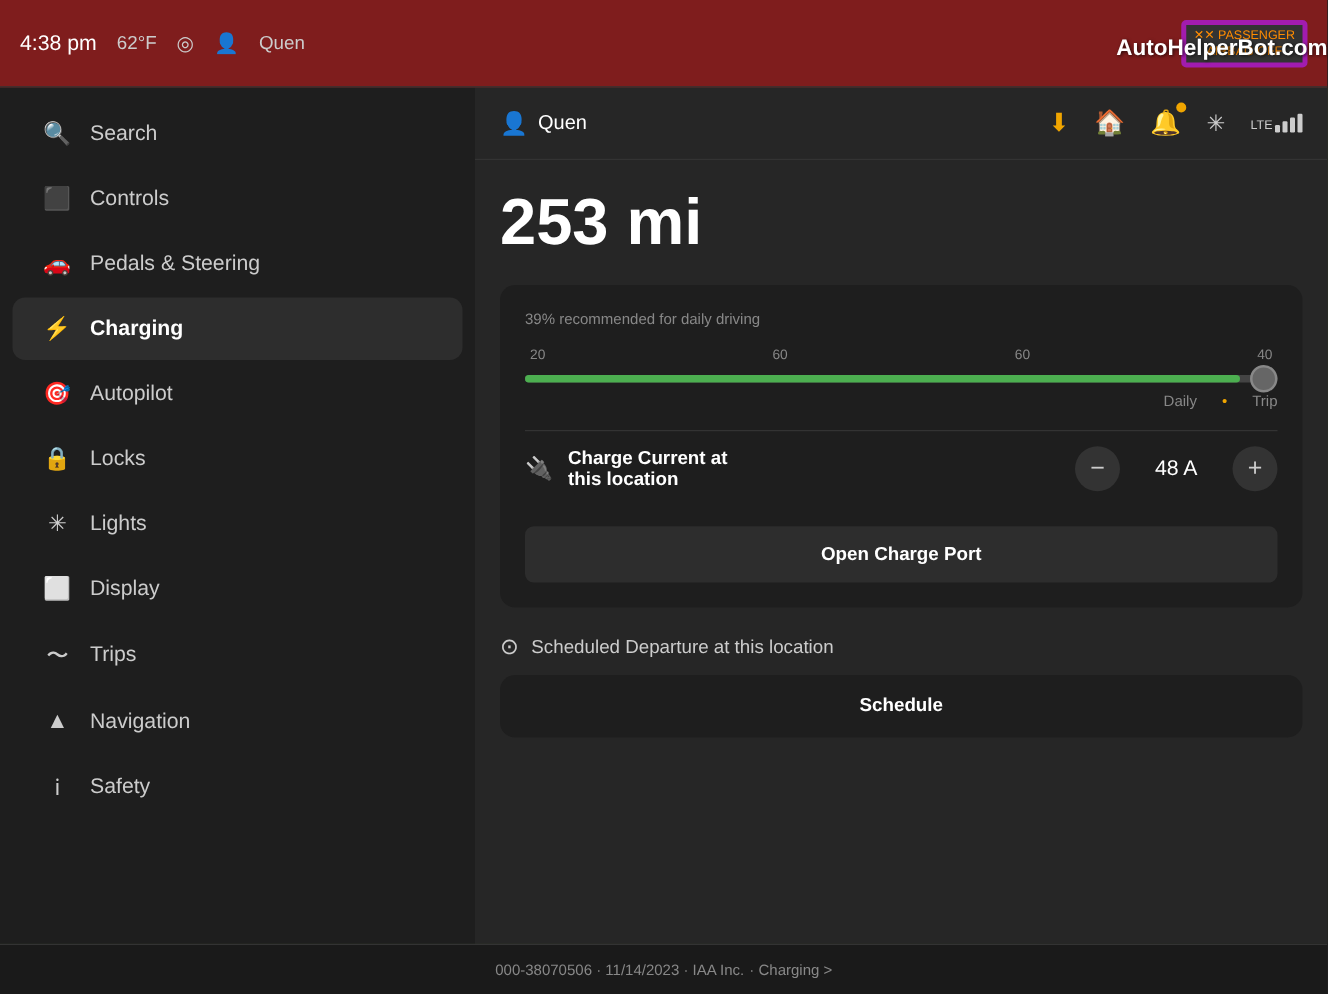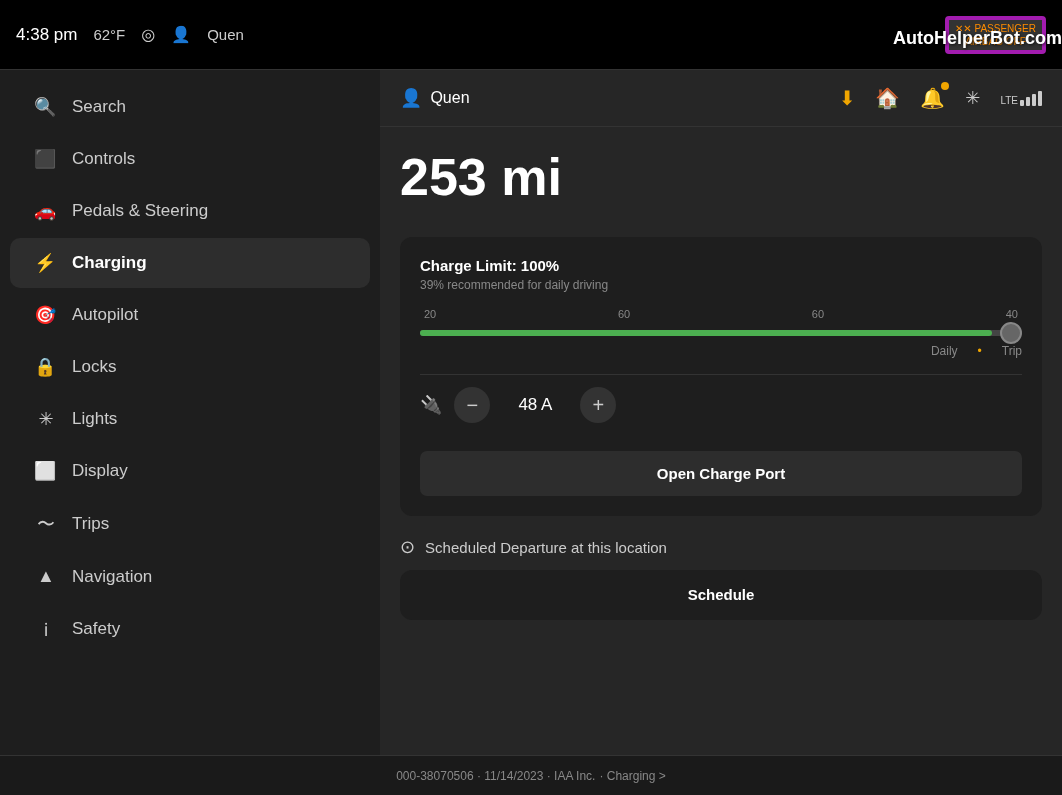--- a/index.html
+++ b/index.html
@@ -10,21 +10,21 @@
       font-family: -apple-system, BlinkMacSystemFont, 'Segoe UI', sans-serif;
       overflow: hidden;
       position: relative;
     }
 
     
     .status-bar {
       position: absolute;
       top: 0; left: 0; right: 0;
       height: 70px;
-      background: #000000;
+      background: #7f1d1d;
       display: flex;
       align-items: center;
       padding: 0 16px;
       z-index: 10;
       border-bottom: 1px solid #333;
     }
     .status-bar .left {
       display: flex;
       align-items: center;
       gap: 16px;
@@ -173,21 +173,21 @@
     }
 
     
     .range-section {
       padding: 20px 20px 10px 20px;
     }
     .range-value {
       font-size: 52px;
       font-weight: 600;
       color: #fff;
-      margin-bottom: 20px;
+      margin-bottom: 10px;
     }
 
     
     .charge-card {
       background: #1e1e1e;
       border-radius: 12px;
       margin: 0 20px;
       padding: 20px;
     }
     .charge-limit-label {
@@ -475,21 +475,20 @@
         </div>
       </div>
     </div>
   </div>
 
   <div class="range-section">
     <div class="range-value">253 mi</div>
   </div>
 
   <div class="charge-card">
-    <div class="charge-limit-label">Charge Limit: 100%</div>
     <div class="charge-recommendation">39% recommended for daily driving</div>
 
     <div class="slider-marks">
       <span class="slider-mark">20</span>
       <span class="slider-mark">60</span>
       <span class="slider-mark">60</span>
       <span class="slider-mark">40</span>
     </div>
 
     <div class="slider-container">
@@ -500,20 +499,24 @@
     </div>
 
     <div class="slider-labels">
       <span>Daily</span>
       <span class="daily-dot">•</span>
       <span>Trip</span>
     </div>
 
     <div class="charge-current-section">
       <span class="charge-current-icon">🔌</span>
+      <div class="charge-current-label">
+        <div>Charge Current at</div>
+        <div>this location</div>
+      </div>
       <div class="charge-current-control">
         <div class="control-btn">−</div>
         <span class="charge-value">48 A</span>
         <div class="control-btn">+</div>
       </div>
     </div>
 
     <div class="open-charge-port-section">
       <button class="open-charge-port-btn">Open Charge Port</button>
     </div>

